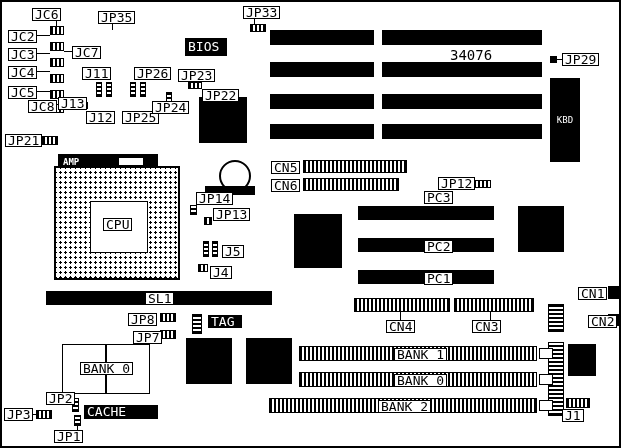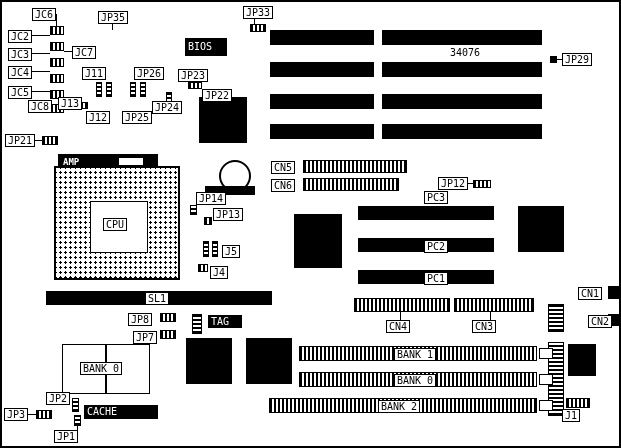--- a/index.html
+++ b/index.html
@@ -1,35 +1,35 @@
 <!DOCTYPE html>
 <html><head>
 <meta charset="utf-8">
 <style>
   * { margin:0; padding:0; box-sizing:border-box; }
   body { background:#fff; }
   .board { position:relative; width:621px; height:448px; background:#fff; border:2px solid #000;
            font-family:"DejaVu Sans Mono", monospace; overflow:hidden; }
   .lbl { position:absolute; border:1px solid #000; background:#fff; color:#000;
-         font-size:10px; line-height:11px; padding:0 2px; white-space:nowrap; z-index:6; }
+         font-size:13px; line-height:11px; padding:0 2px; white-space:nowrap; z-index:6; }
   .blk { background:#000; color:#fff; border:1px solid #000; }
   .ctr { }
   .bar { position:absolute; background:#000; z-index:1; }
   .chip { position:absolute; background:#000; z-index:2; }
   .striped { position:absolute; border:1px solid #000; z-index:3;
              background:repeating-linear-gradient(90deg,#000 0,#000 2px,#fff 2px,#fff 4px); }
   .vstriped { position:absolute; border:1px solid #000; z-index:3;
               background:repeating-linear-gradient(0deg,#000 0,#000 2px,#fff 2px,#fff 4px); }
   .whitebox { position:absolute; background:#fff; border:1px solid #000; z-index:4; }
   .line { position:absolute; background:#000; z-index:5; }
   .socket { position:absolute; border:2px solid #000; background:#fff; z-index:1;
             background-image:radial-gradient(#000 1px, transparent 1.2px);
             background-size:5px 5px; background-position:2px 2px; }
   .circle { position:absolute; border:2px solid #000; border-radius:50%; background:#fff; z-index:2; }
-  .txt { position:absolute; font-size:10px; color:#000; z-index:6; white-space:nowrap; }
+  .txt { position:absolute; font-size:14px; color:#000; z-index:6; white-space:nowrap; }
   .wtxt { position:absolute; font-size:9px; font-weight:bold; color:#fff; z-index:6; white-space:nowrap; }
   .kbd { position:absolute; background:#000; color:#fff; font-size:9px; z-index:2;
          display:flex; align-items:center; justify-content:center; }
   .rtc { position:absolute; background:#000; color:#fff; border:1px solid #000; z-index:6;
          font-size:8px; font-weight:bold; text-align:center; line-height:11px; padding-top:5px; }
 </style>
 </head>
 <body>
 
 <div class="board">
@@ -73,20 +73,21 @@
   <div class="bar" style="left:380px;top:60px;width:160px;height:15px"></div>
   <div class="bar" style="left:268px;top:92px;width:104px;height:15px"></div>
   <div class="bar" style="left:380px;top:92px;width:160px;height:15px"></div>
   <div class="bar" style="left:268px;top:122px;width:104px;height:15px"></div>
   <div class="bar" style="left:380px;top:122px;width:160px;height:15px"></div>
   <div class="txt" style="left:448px;top:45px">34076</div>
 
   <div class="chip" style="left:548px;top:54px;width:7px;height:7px"></div>
   <div class="line" style="left:555px;top:57px;width:5px;height:1px"></div>
   <div class="lbl" style="left:560px;top:51px">JP29</div>
+  <div class="kbd" style="left:548px;top:76px;width:30px;height:84px">KBD</div>
 
   <div class="lbl" style="left:80px;top:65px">J11</div>
   <div class="lbl" style="left:132px;top:65px">JP26</div>
   <div class="lbl" style="left:176px;top:67px">JP23</div>
   <div class="lbl" style="left:56px;top:95px">J13</div>
   <div class="lbl" style="left:84px;top:109px">J12</div>
   <div class="lbl" style="left:120px;top:109px">JP25</div>
   <div class="lbl" style="left:150px;top:99px">JP24</div>
   <div class="lbl" style="left:200px;top:87px">JP22</div>
 

